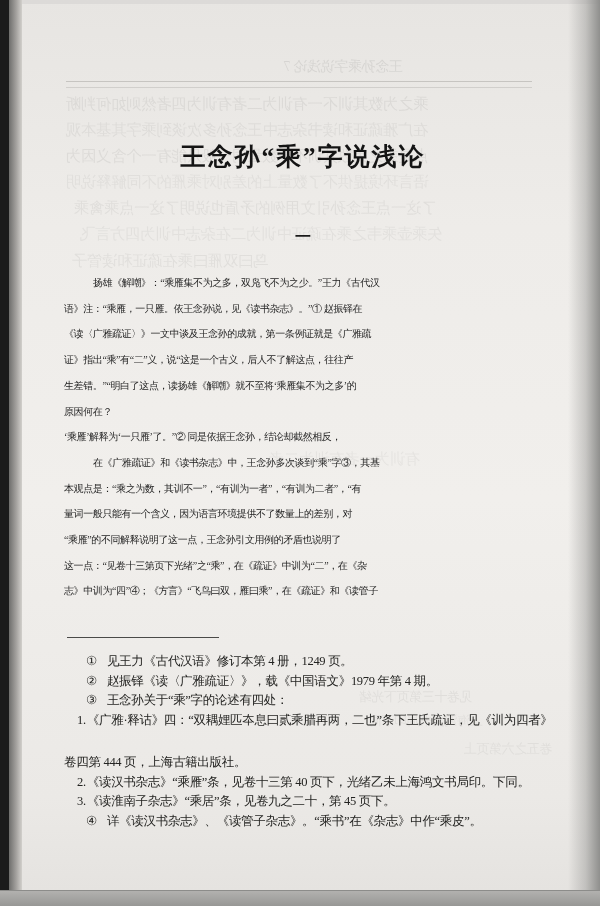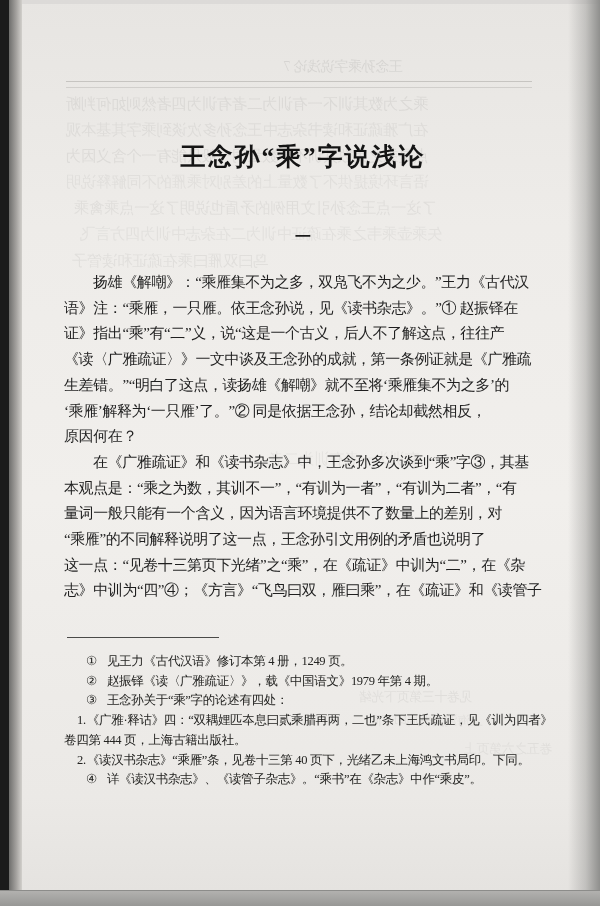--- a/index.html
+++ b/index.html
@@ -39,31 +39,31 @@
     border-top:1px solid rgba(120,118,114,.30);border-bottom:1px solid rgba(120,118,114,.22);}
 
   
   .content{position:absolute;left:64px;top:0;width:478px;color:#1f1f1f;}
   .title{position:absolute;top:140px;left:0;width:478px;text-align:center;
     font-size:25px;font-weight:bold;letter-spacing:2px;color:#141414;line-height:34px;}
   .section-one{position:absolute;top:228px;left:0;width:478px;text-align:center;
     font-size:16px;font-weight:bold;line-height:18px;color:#191919;}
 
   .body-block{position:absolute;top:270px;left:0;width:478px;}
-  .line{white-space:nowrap;line-height:25.7px;font-size:15px;letter-spacing:-.4px;font-family:Liberation Serif, serif;}
+  .line{white-space:nowrap;line-height:25.7px;font-size:10px;letter-spacing:-.4px;font-family:Liberation Serif, serif;}
   .line.ind{padding-left:29px;}
 
   .fn-divider{position:absolute;top:637px;left:3px;width:152px;border-top:1.5px solid #4a4a48;}
   .fn-block{position:absolute;top:652px;left:0;width:478px;}
   .fn-line{white-space:nowrap;line-height:19.7px;font-size:12.5px;letter-spacing:-.3px;color:#232321;}
   .fn-line.circ{padding-left:22px;}
   .fn-line.circ .fn-marker{margin-right:10px;}
   .fn-line.item{padding-left:13px;}
   .fn-line.item .fn-marker{margin-right:1px;}
-  .fn-line.wrap{padding-left:0;}
+  .fn-line.wrap{padding-left:0;margin-top:22px;}
 </style>
 </head>
 <body>
 
 <div class="scan">
 
   <div class="edge-top"></div>
 
   <div class="bleed-layer">
       <div class="bleed">王念孙乘字说浅论 7</div>
@@ -82,43 +82,44 @@
 
   <div class="header-rule"></div>
 
   <div class="content">
     <div class="title">王念孙“乘”字说浅论</div>
     <div class="section-one">一</div>
     <div class="body-block" id="body-block">
         <div>
           <div class="line ind">扬雄《解嘲》：“乘雁集不为之多，双凫飞不为之少。”王力《古代汉</div>
           <div class="line">语》注：“乘雁，一只雁。依王念孙说，见《读书杂志》。”① 赵振铎在</div>
+          <div class="line">《读〈广雅疏证〉》一文中谈及王念孙的成就，第一条例证就是《广雅疏</div>
           <div class="line">证》指出“乘”有“二”义，说“这是一个古义，后人不了解这点，往往产</div>
-          <div class="line">《读〈广雅疏证〉》一文中谈及王念孙的成就，第一条例证就是《广雅疏</div>
           <div class="line">生差错。”“明白了这点，读扬雄《解嘲》就不至将‘乘雁集不为之多’的</div>
+          <div class="line">原因何在？</div>
           <div class="line">‘乘雁’解释为‘一只雁’了。”② 同是依据王念孙，结论却截然相反，</div>
-          <div class="line">原因何在？</div>
         </div>
         <div>
           <div class="line ind">在《广雅疏证》和《读书杂志》中，王念孙多次谈到“乘”字③，其基</div>
           <div class="line">本观点是：“乘之为数，其训不一”，“有训为一者”，“有训为二者”，“有</div>
           <div class="line">量词一般只能有一个含义，因为语言环境提供不了数量上的差别，对</div>
           <div class="line">“乘雁”的不同解释说明了这一点，王念孙引文用例的矛盾也说明了</div>
           <div class="line">这一点：“见卷十三第页下光绪”之“乘”，在《疏证》中训为“二”，在《杂</div>
           <div class="line">志》中训为“四”④；《方言》“飞鸟曰双，雁曰乘”，在《疏证》和《读管子</div>
         </div>
       </div>
     <div class="fn-divider"></div>
     <div class="fn-block" id="fn-block">
         <div class="fn-line circ"><span class="fn-marker">①</span><span>见王力《古代汉语》修订本第 4 册，1249 页。</span></div>
         <div class="fn-line circ"><span class="fn-marker">②</span><span>赵振铎《读〈广雅疏证〉》，载《中国语文》1979 年第 4 期。</span></div>
         <div class="fn-line circ"><span class="fn-marker">③</span><span>王念孙关于“乘”字的论述有四处：</span></div>
         <div class="fn-line item"><span class="fn-marker">1.</span><span>《广雅·释诂》四：“双耦娌匹夲息曰贰乘腊再两，二也”条下王氏疏证，见《训为四者》</span></div>
         <div class="fn-line wrap"><span>卷四第 444 页，上海古籍出版社。</span></div>
         <div class="fn-line item"><span class="fn-marker">2.</span><span>《读汉书杂志》“乘雁”条，见卷十三第 40 页下，光绪乙未上海鸿文书局印。下同。</span></div>
+        <div class="fn-line item"><span class="fn-marker">3.</span><span>《读淮南子杂志》“乘居”条，见卷九之二十，第 45 页下。</span></div>
         <div class="fn-line circ"><span class="fn-marker">④</span><span>详《读汉书杂志》、《读管子杂志》。“乘书”在《杂志》中作“乘皮”。</span></div>
       </div>
   </div>
 
   <div class="strip-black"></div>
   <div class="strip-gray"></div>
   <div class="edge-right"></div>
   <div class="edge-bottom"></div>
 
 </div>

